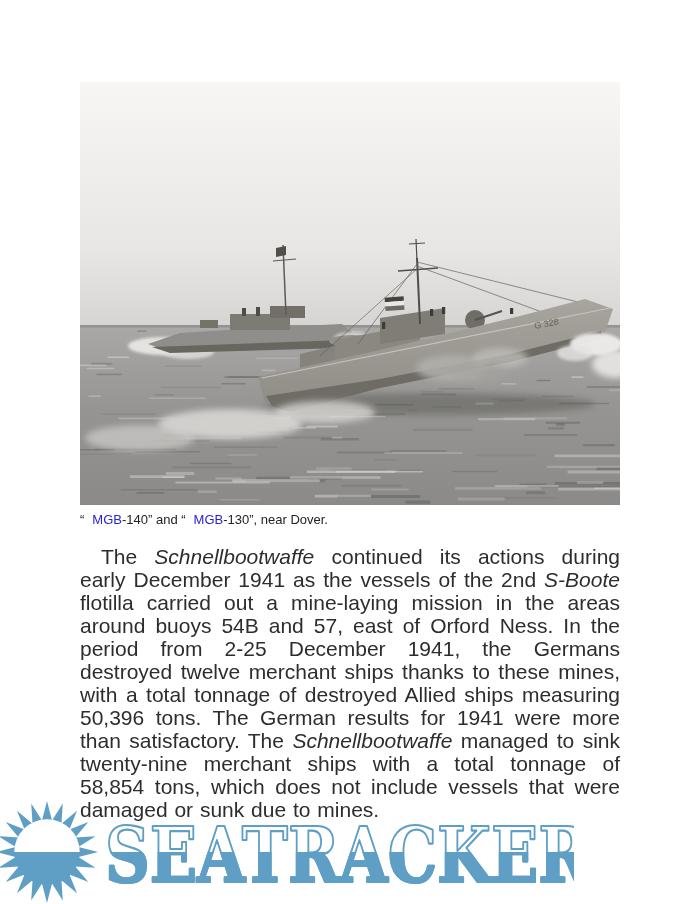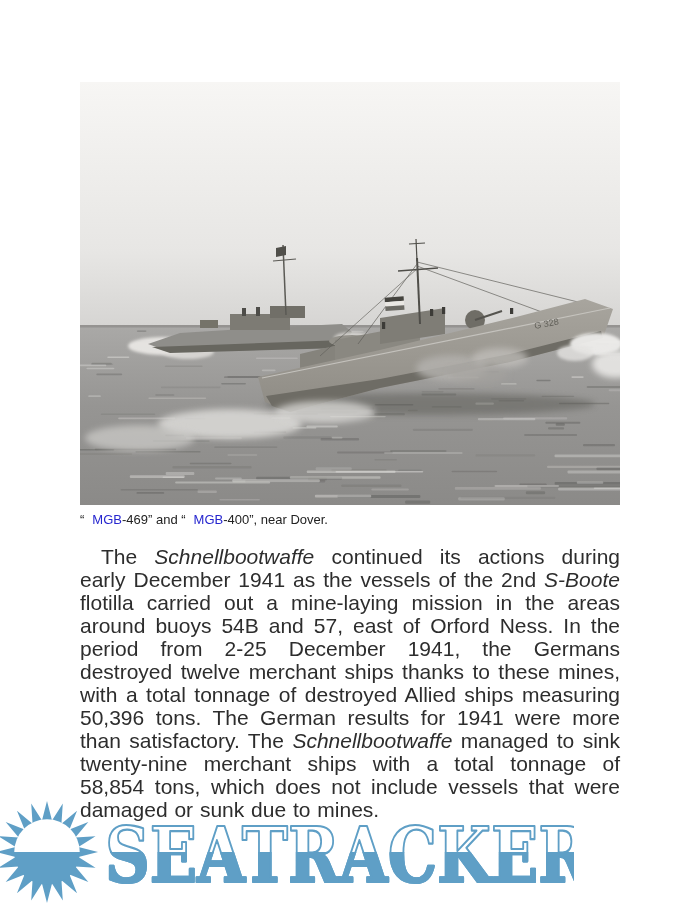--- a/index.html
+++ b/index.html
@@ -277,21 +277,21 @@
         <ellipse cx="536" cy="282" rx="24" ry="14" fill="#e9e8e6" filter="url(#soft)" opacity="0.9"></ellipse>
         <ellipse cx="495" cy="271" rx="18" ry="8" fill="#e4e3e1" filter="url(#soft2)" opacity="0.8"></ellipse>
         <ellipse cx="150" cy="342" rx="72" ry="15" fill="#d8d7d4" filter="url(#soft)" opacity="0.9"></ellipse>
         <ellipse cx="245" cy="330" rx="50" ry="11" fill="#dddcd9" filter="url(#soft)" opacity="0.75"></ellipse>
         <ellipse cx="60" cy="356" rx="55" ry="13" fill="#cfcecb" filter="url(#soft)" opacity="0.7"></ellipse>
       </g>
     </svg>
   </figure>
 
   <div class="caption">
-    <span>“</span><span class="link">MGB</span><span>-469” and “</span><span class="link">MGB</span><span>-400”, near Dover.</span>
+    <span>“</span><span class="link">MGB</span><span>-140” and “</span><span class="link">MGB</span><span>-130”, near Dover.</span>
   </div>
 
   <p class="bodytext"><span>The </span><i>Schnellbootwaffe</i><span> continued its actions during early December 1941 as the vessels of the 2nd </span><i>S-Boote</i><span> flotilla carried out a mine-laying mission in the areas around buoys 54B and 57, east of Orford Ness. In the period from 2-25 December 1941, the Germans destroyed twelve merchant ships thanks to these mines, with a total tonnage of destroyed Allied ships measuring 50,396 tons. The German results for 1941 were more than satisfactory. The </span><i>Schnellbootwaffe</i><span> managed to sink twenty-nine merchant ships with a total tonnage of 58,854 tons, which does not include vessels that were damaged or sunk due to mines.</span></p>
 
   <div class="watermark">
     <svg class="sun" width="106" height="104" viewBox="0 0 108 108">
       <polygon id="sun-rays" points="54.0,1.0 59.2,21.4 70.4,3.6 69.0,24.6 85.2,11.1 77.3,30.7 96.9,22.8 83.4,39.0 104.4,37.6 86.6,48.8 107.0,54.0 86.6,59.2 104.4,70.4 83.4,69.0 96.9,85.2 77.3,77.3 85.2,96.9 69.0,83.4 70.4,104.4 59.2,86.6 54.0,107.0 48.8,86.6 37.6,104.4 39.0,83.4 22.8,96.9 30.7,77.3 11.1,85.2 24.6,69.0 3.6,70.4 21.4,59.2 1.0,54.0 21.4,48.8 3.6,37.6 24.6,39.0 11.1,22.8 30.7,30.7 22.8,11.1 39.0,24.6 37.6,3.6 48.8,21.4" fill="#5f9fc6"></polygon>
       <path d="M20,54 A34,34 0 0 0 88,54 Z" fill="#5f9fc6"></path>
       <path d="M20,54 A34,34 0 0 1 88,54 Z" fill="#ffffff"></path>
     </svg>

